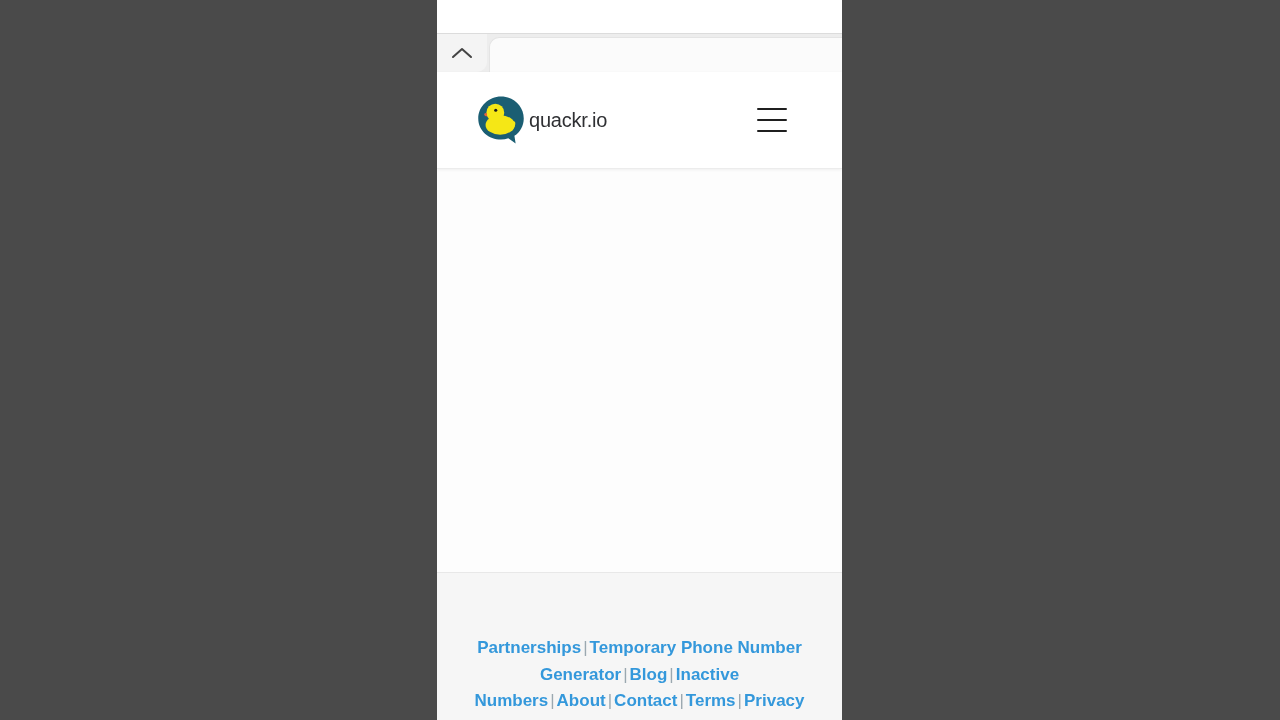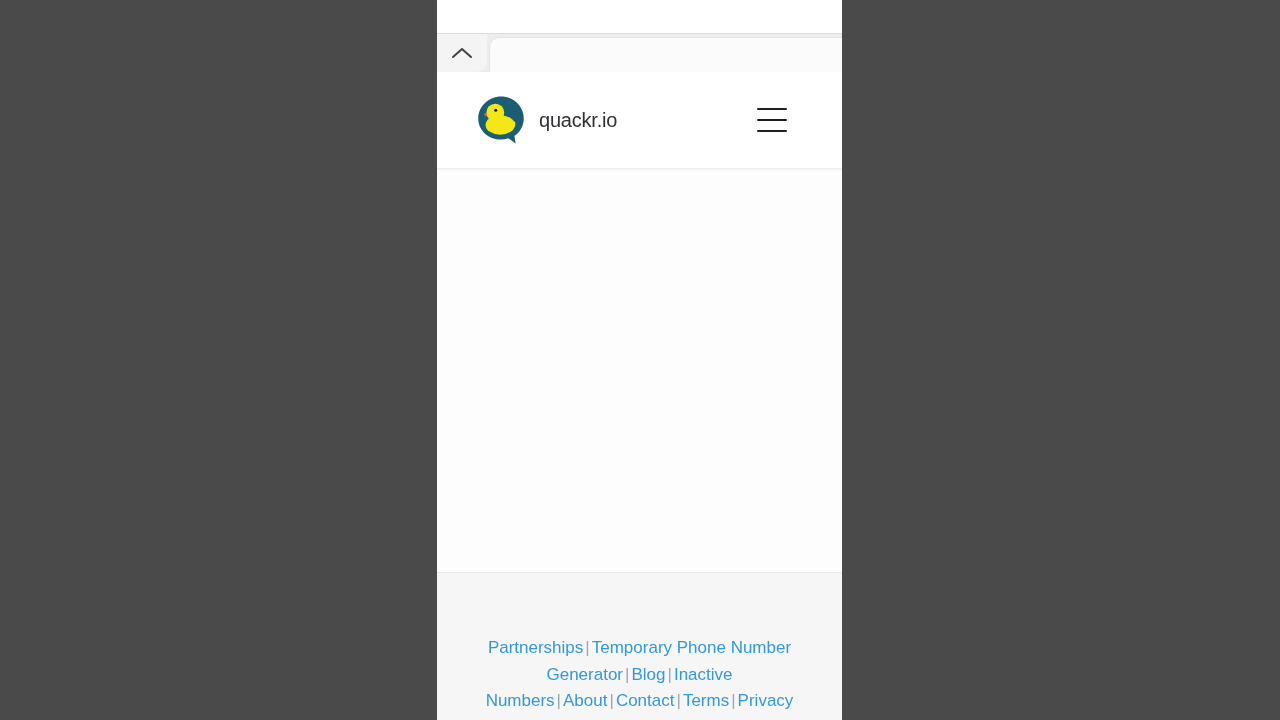--- a/index.html
+++ b/index.html
@@ -92,21 +92,21 @@
     box-shadow: 0 1px 3px rgba(0,0,0,0.06);
     flex: 0 0 auto;
     display: flex;
     align-items: center;
     z-index: 3;
   }
   .brand {
     display: flex;
     align-items: center;
     margin-left: 38px;
-    gap: 12px;
+    gap: 2px;
     text-decoration: none;
     text-align: center;
   }
   .logo-mark { width: 52px; height: 52px; display: block; }
   .brand-name {
     font-size: 20px;
     color: #2f3033;
     letter-spacing: -0.2px;
     font-family: "Liberation Sans", sans-serif;
   }
@@ -152,21 +152,21 @@
   .footer-links {
     text-align: center;
     font-size: 17px;
     line-height: 26.5px;
     color: #9fb1bd;
     font-family: "Liberation Sans", sans-serif;
   }
   .footer-links a {
     color: #3498db;
     text-decoration: none;
-    font-weight: normal;
+    font-weight: bold;
   }
   .footer-links .sep {
     color: #9ba8b0;
     font-weight: normal;
     padding: 0 2px;
   }
 </style>
 </head>
 <body>
 

